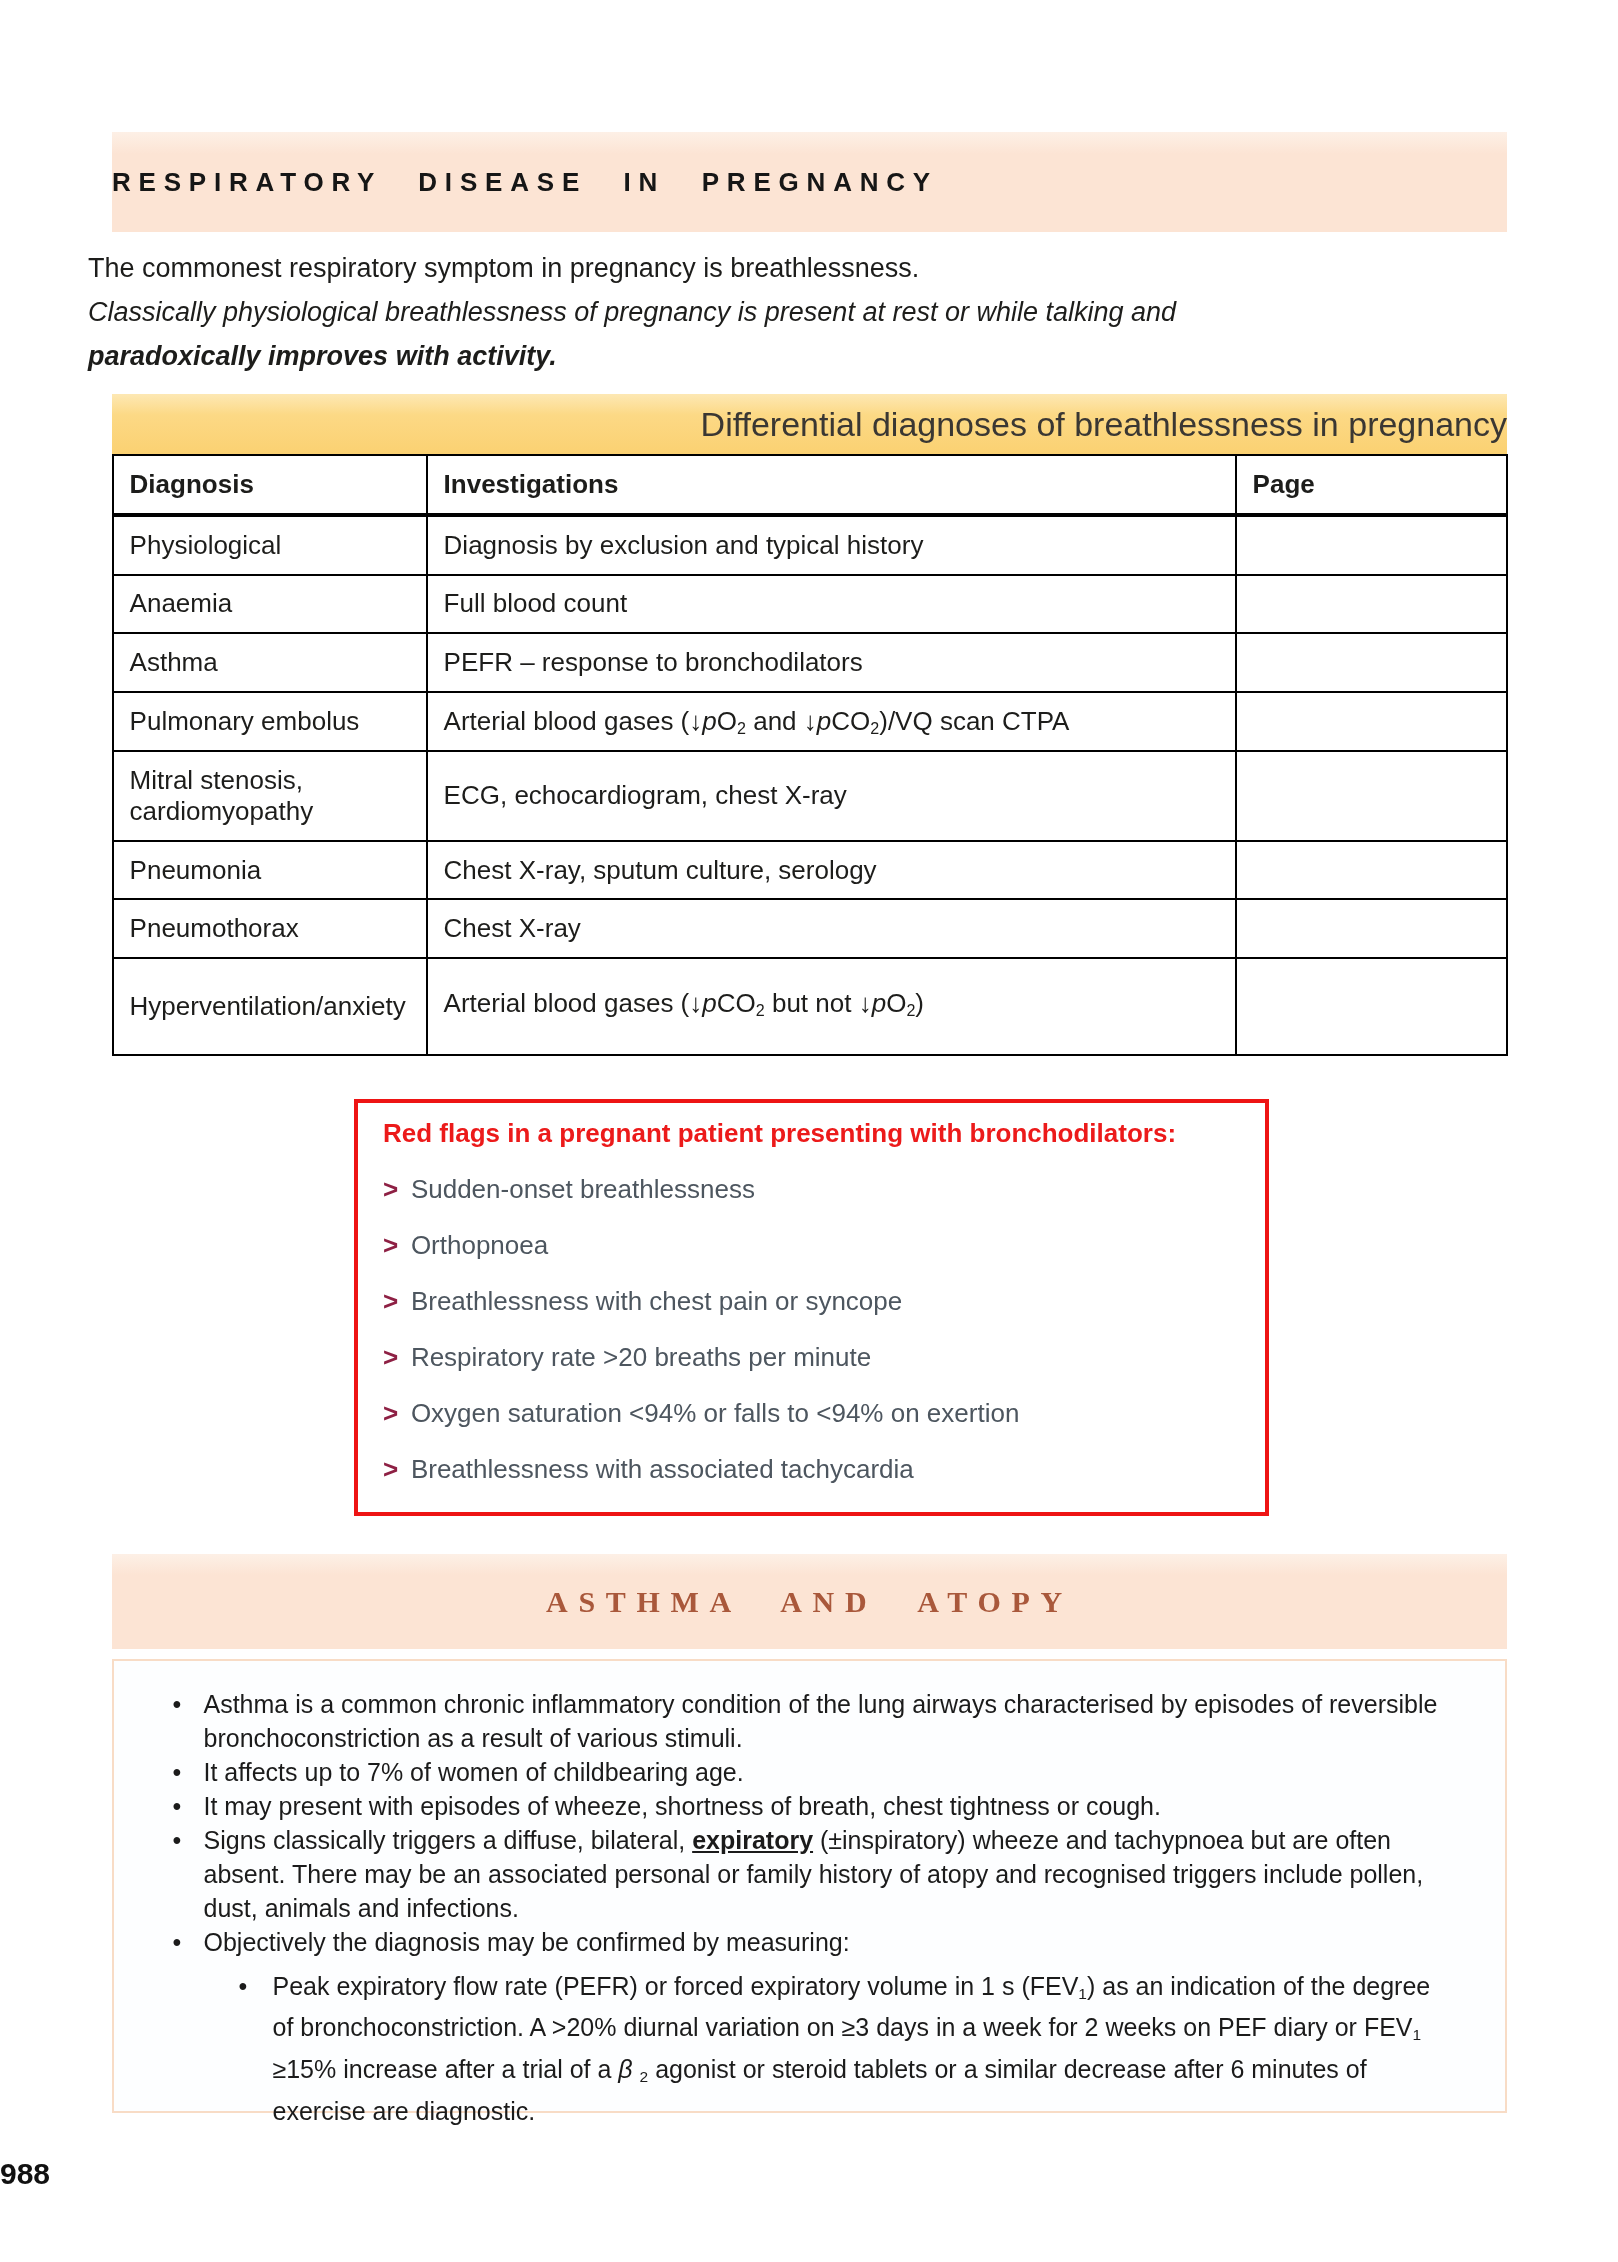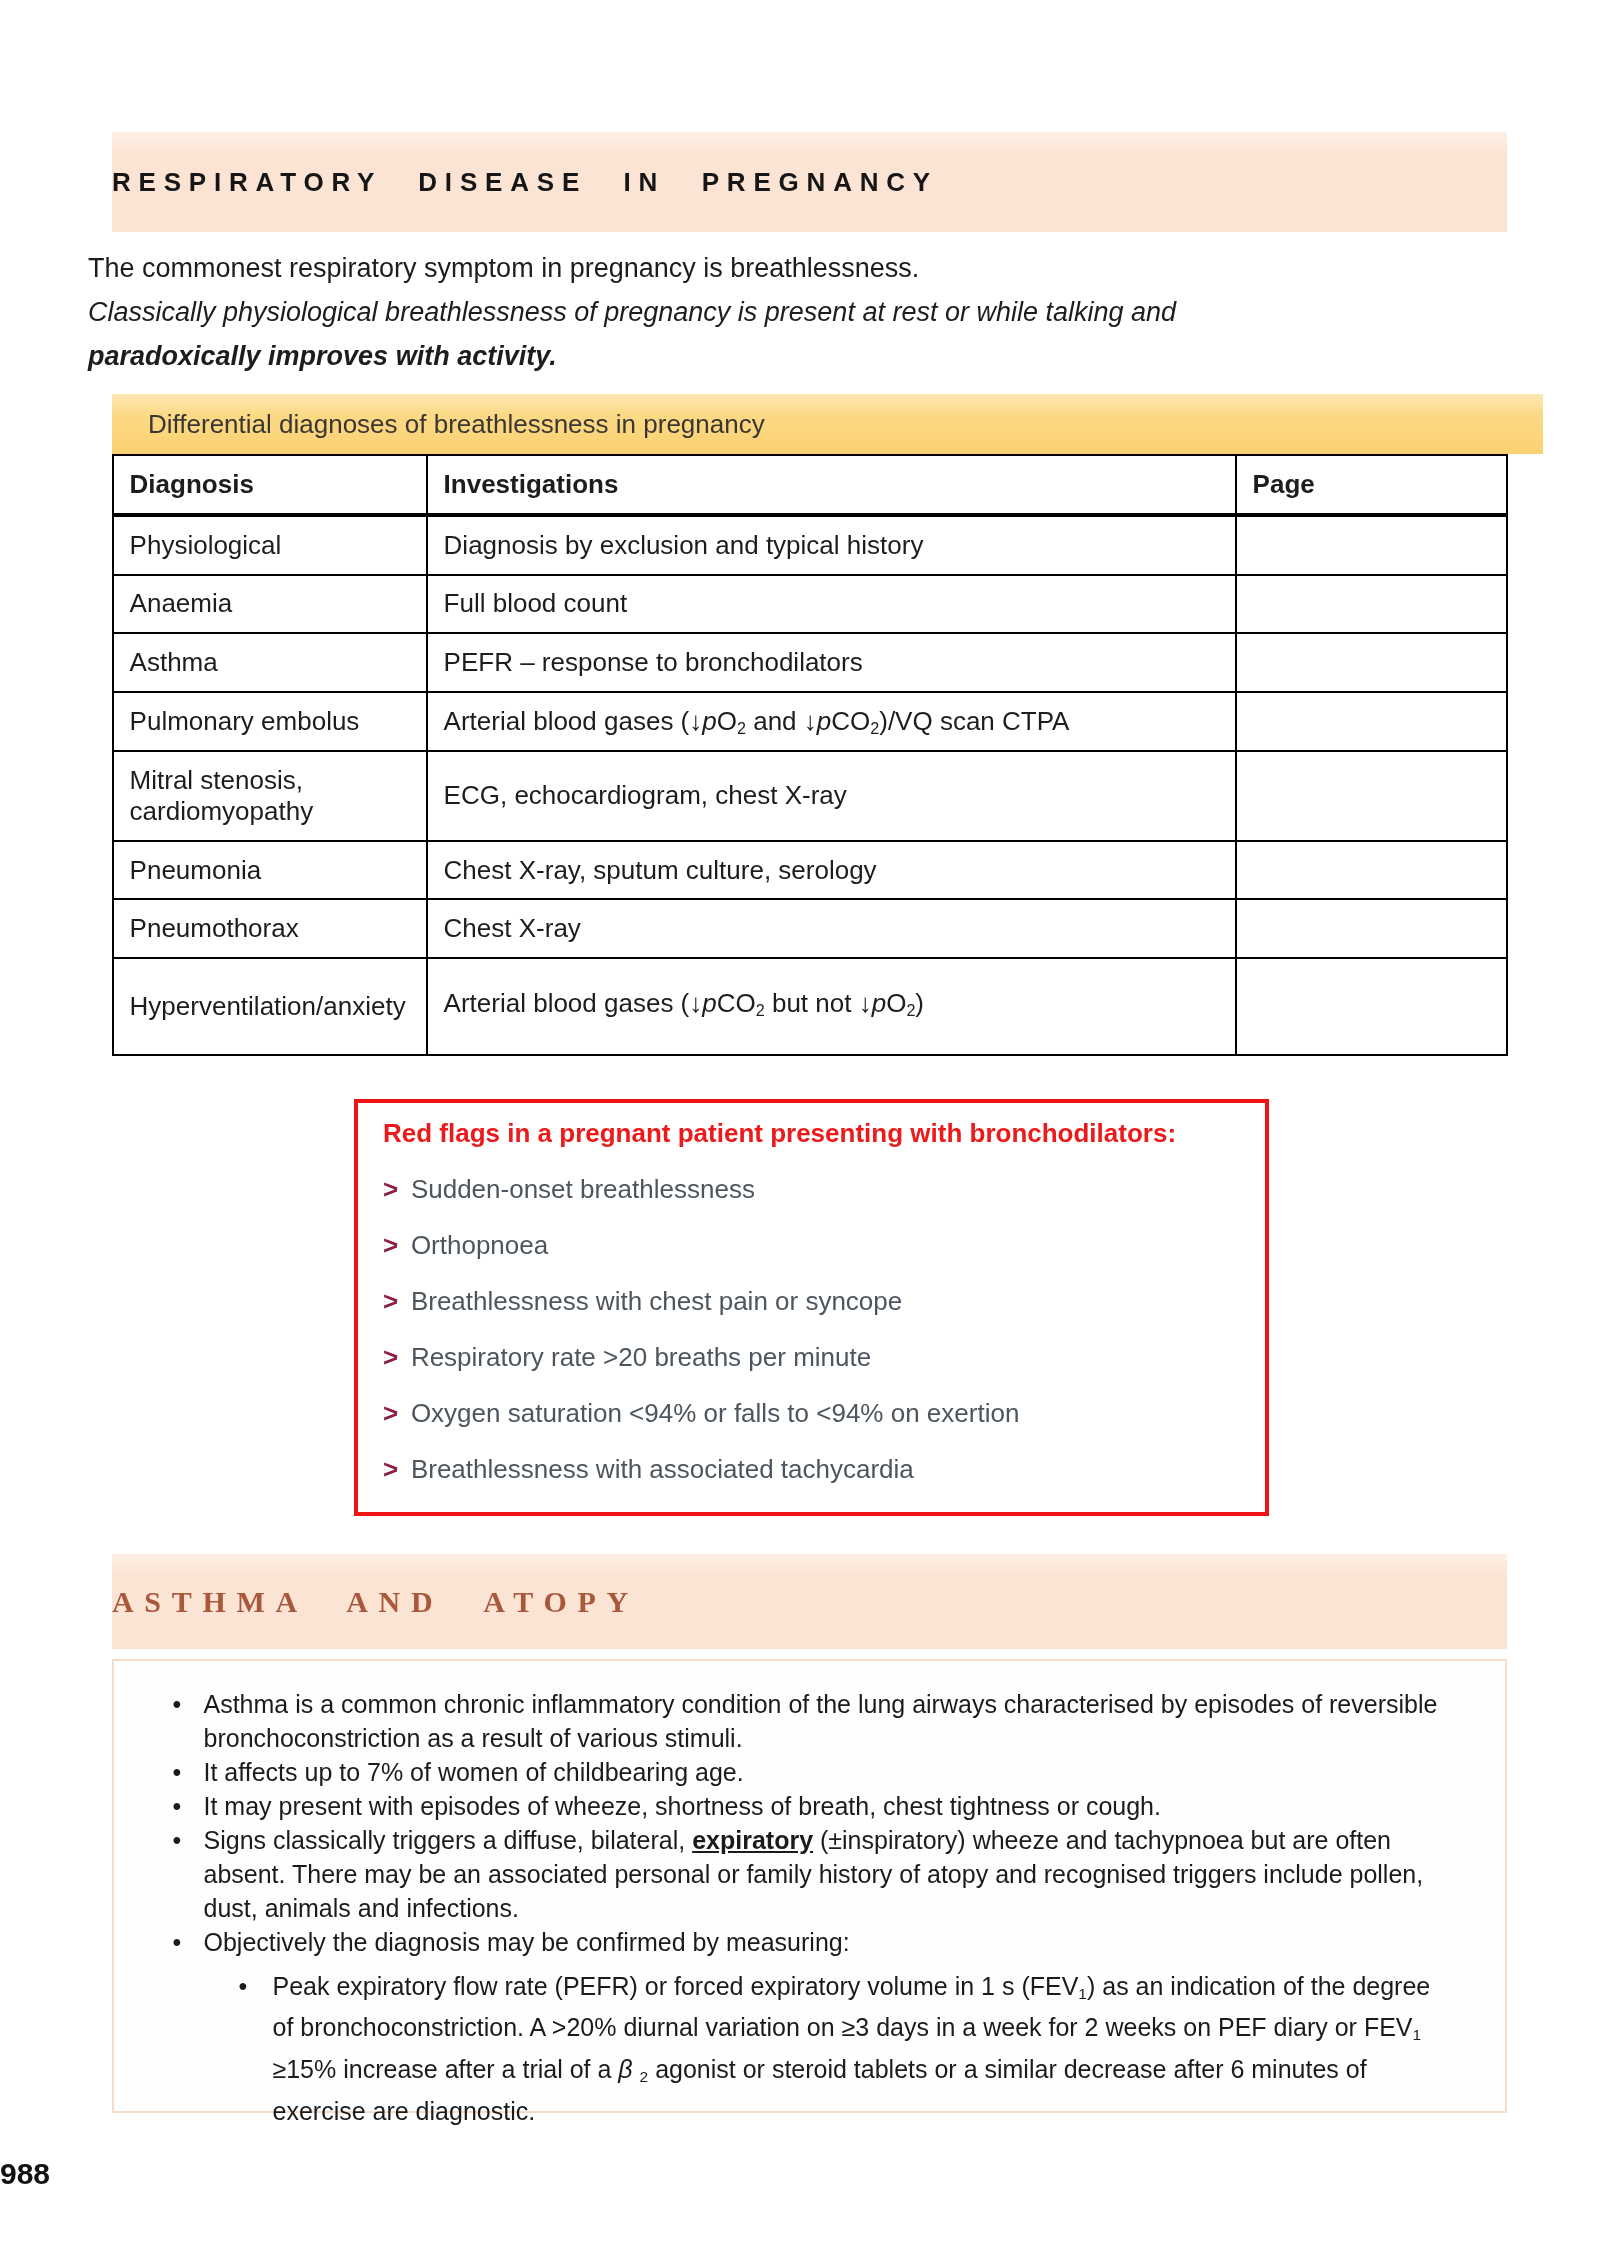--- a/index.html
+++ b/index.html
@@ -18,22 +18,22 @@
   }
   
   .intro{position:absolute;left:88px;top:246px;width:1443px;font-size:27px;line-height:44px;}
   .intro p{margin:0;}
   .intro .it{font-style:italic;}
   .intro .bi{font-style:italic;font-weight:bold;}
   
   .tbl-caption{
     position:absolute;left:112px;top:394px;width:1395px;height:60px;
     background:linear-gradient(180deg,#fde8b4 0%,#fcd985 35%,#fbd172 100%);
-    display:flex;align-items:center;justify-content:flex-start;
-    font-size:26px;color:#3a3733;padding-left:36px;
+    display:flex;align-items:center;justify-content:flex-end;
+    font-size:34px;color:#3a3733;
   }
   table.diff{
     position:absolute;left:112px;top:454px;width:1395px;border-collapse:collapse;
     table-layout:fixed;
   }
   table.diff th,table.diff td{
     border:2.9px solid #000;padding:3.9px 15.6px;font-size:26px;text-align:left;vertical-align:middle;
     overflow-wrap:break-word;
   }
   table.diff thead th{font-weight:bold;height:49px;border-bottom-width:4.9px;}
@@ -46,21 +46,21 @@
     border:4.9px solid #ee1414;background:#ffffff;padding:14.6px 25px 0 25px;
   }
   .red-box h2{margin:0;font-size:26px;color:#ec1a1a;font-weight:bold;}
   .red-box ul{list-style:none;margin:0;padding:0;}
   .red-box li{display:flex;gap:12.7px;margin-top:25px;font-size:26px;line-height:31px;color:#4d565f;}
   .red-box .mk{color:#8e2044;font-weight:bold;flex:0 0 auto;}
   
   .asthma-banner{
     position:absolute;left:112px;top:1554px;width:1395px;height:95px;
     background:linear-gradient(180deg,#fdf0e6 0%,#fce4d4 22%,#fce4d4 100%);
-    display:flex;align-items:center;
+    display:flex;align-items:center;justify-content:center;
   }
   .asthma-banner .ttl{
     font-family:"Liberation Serif","DejaVu Serif",serif;
     font-size:30px;font-weight:bold;letter-spacing:10.7px;word-spacing:23.4px;color:#a9583b;
   }
   .asthma-box{
     position:absolute;left:112px;top:1659px;width:1395px;height:454px;box-sizing:border-box;
     border:2.9px solid #f8dcc6;background:#fdfeff;padding:15.6px 29px 0 19.5px;
   }
   .asthma-box ul{list-style:none;margin:10px;padding:0;font-size:25px;line-height:34px;color:#1b1b1b;}

